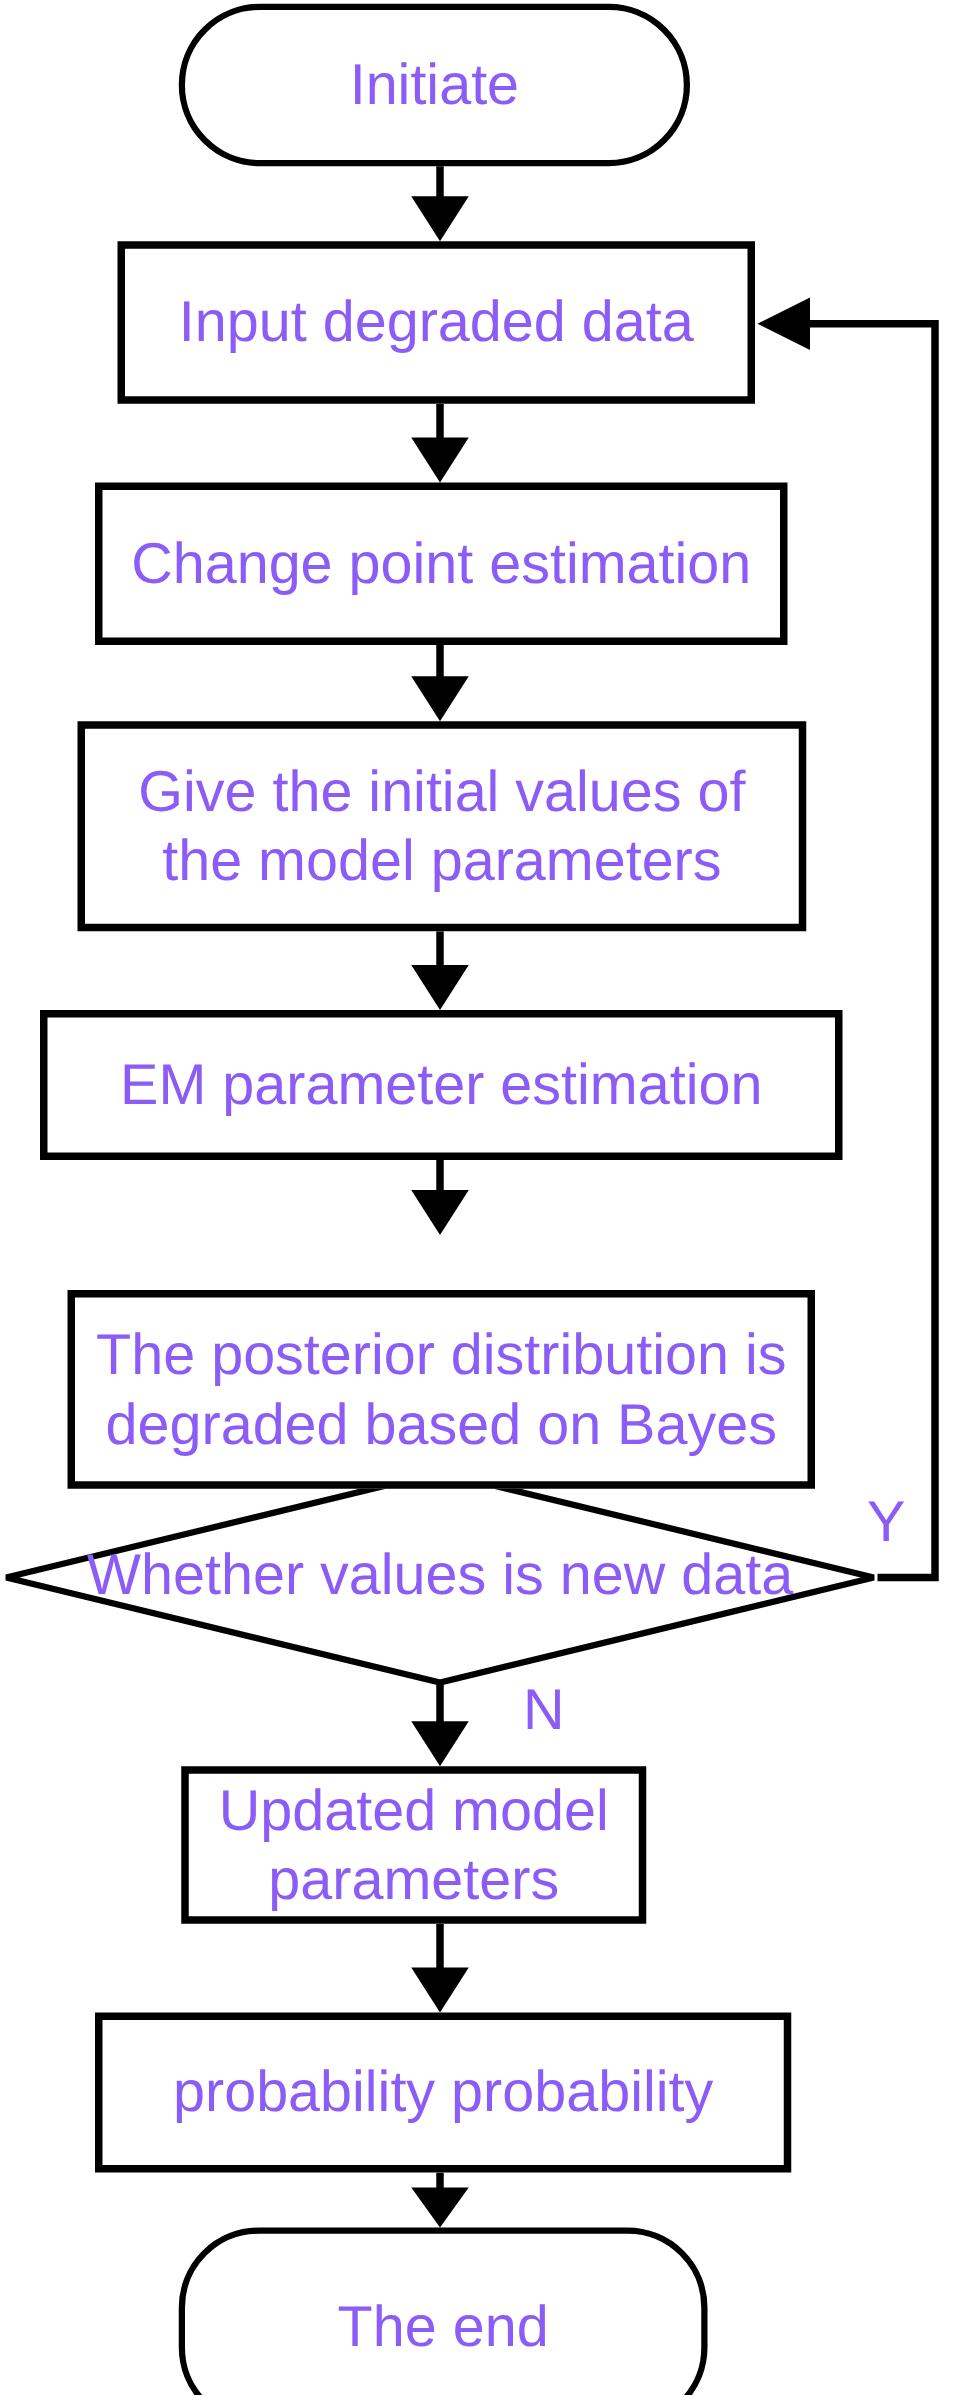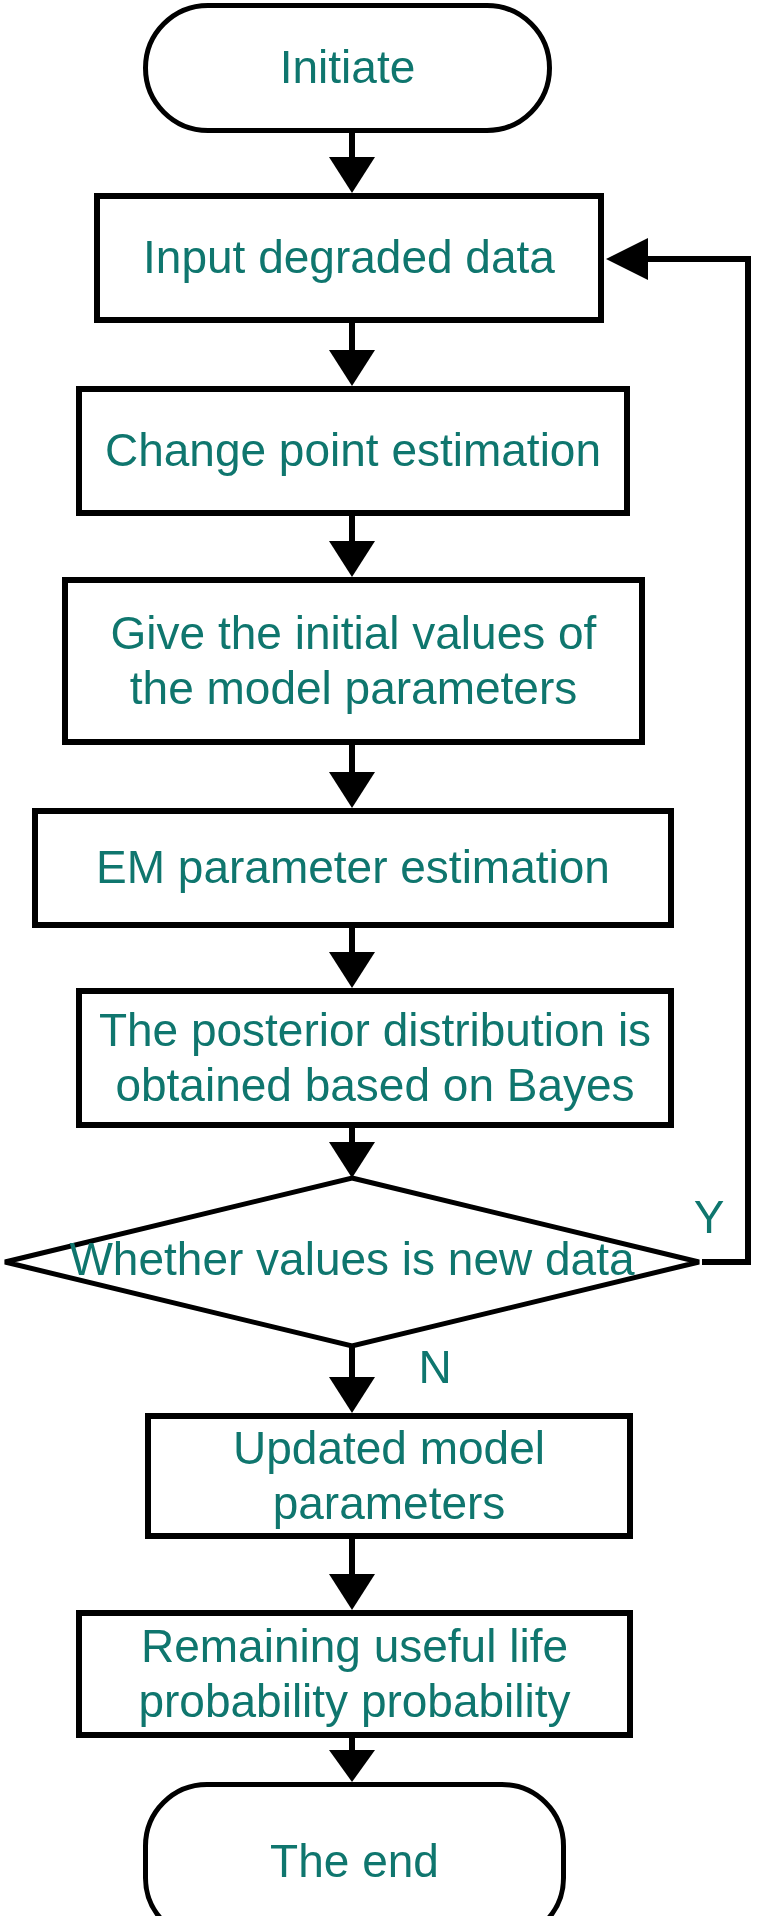--- a/index.html
+++ b/index.html
@@ -6,21 +6,21 @@
     margin: 0;
     padding: 0;
     background: #ffffff;
   }
   .canvas {
     position: relative;
     width: 762px;
     height: 1916px;
     background: #ffffff;
     font-family: "Liberation Sans", sans-serif;
-    color: #0f766e;
+    color: #8b5cf6;
     overflow: hidden;
   }
   .layer {
     position: absolute;
     left: 0;
     top: 0;
     width: 762px;
     height: 1916px;
     z-index: 1;
   }
@@ -52,23 +52,23 @@
     text-align: center;
     z-index: 3;
     background: transparent;
   }
   
   #node-initiate        { left: 143px; top: 3px;    width: 409px; height: 130px; border-radius: 65px; }
   #node-input           { left: 94px;  top: 193px;  width: 510px; height: 130px; }
   #node-change-point    { left: 76px;  top: 386px;  width: 554px; height: 130px; }
   #node-initial-values  { left: 62px;  top: 577px;  width: 583px; height: 168px; }
   #node-em              { left: 32px;  top: 808px;  width: 642px; height: 120px; }
-  #node-posterior       { left: 54px;  top: 988px;  width: 598px; height: 140px; margin-left: 22px; }
+  #node-posterior       { left: 54px;  top: 1032px;  width: 598px; height: 159px; }
   #decision-label       { left: 30px;  top: 1234px; width: 644px; height: 56px; }
-  #node-updated         { left: 145px; top: 1413px; width: 488px; height: 126px; }
+  #node-updated         { left: 145px; top: 1413px; width: 372px; height: 126px; }
   #node-rul             { left: 76px;  top: 1610px; width: 557px; height: 128px; }
   #node-end             { left: 143px; top: 1782px; width: 423px; height: 160px; border-radius: 64px; }
   #label-yes            { left: 683px; top: 1192px; width: 52px;  }
   #label-no             { left: 405px; top: 1342px; width: 60px;  }
 </style>
 </head>
 <body>
 
 <div class="canvas">
 
@@ -133,35 +133,34 @@
   <div class="node process" id="node-change-point">
     <span class="label-line">Change point estimation</span>
   </div>
 
   <div class="node process" id="node-em">
     <span class="label-line">EM parameter estimation</span>
   </div>
 
   <div class="node process" id="node-posterior">
     <span class="label-line">The posterior distribution is</span>
-    <span class="label-line">obtained based on Bayes</span>
+    <span class="label-line">degraded based on Bayes</span>
   </div>
 
   <div class="floating-label" id="decision-label">Whether values is new data</div>
 
   <div class="floating-label" id="label-yes">Y</div>
   <div class="floating-label" id="label-no">N</div>
 
   <div class="node process" id="node-updated">
     <span class="label-line">Updated model</span>
     <span class="label-line">parameters</span>
   </div>
 
   <div class="node process" id="node-rul">
-    <span class="label-line">Remaining useful life</span>
     <span class="label-line">probability probability</span>
   </div>
 
   <div class="node terminator" id="node-end">
     <span class="label-line">The end</span>
   </div>
 
 </div>
 
 </body></html>

